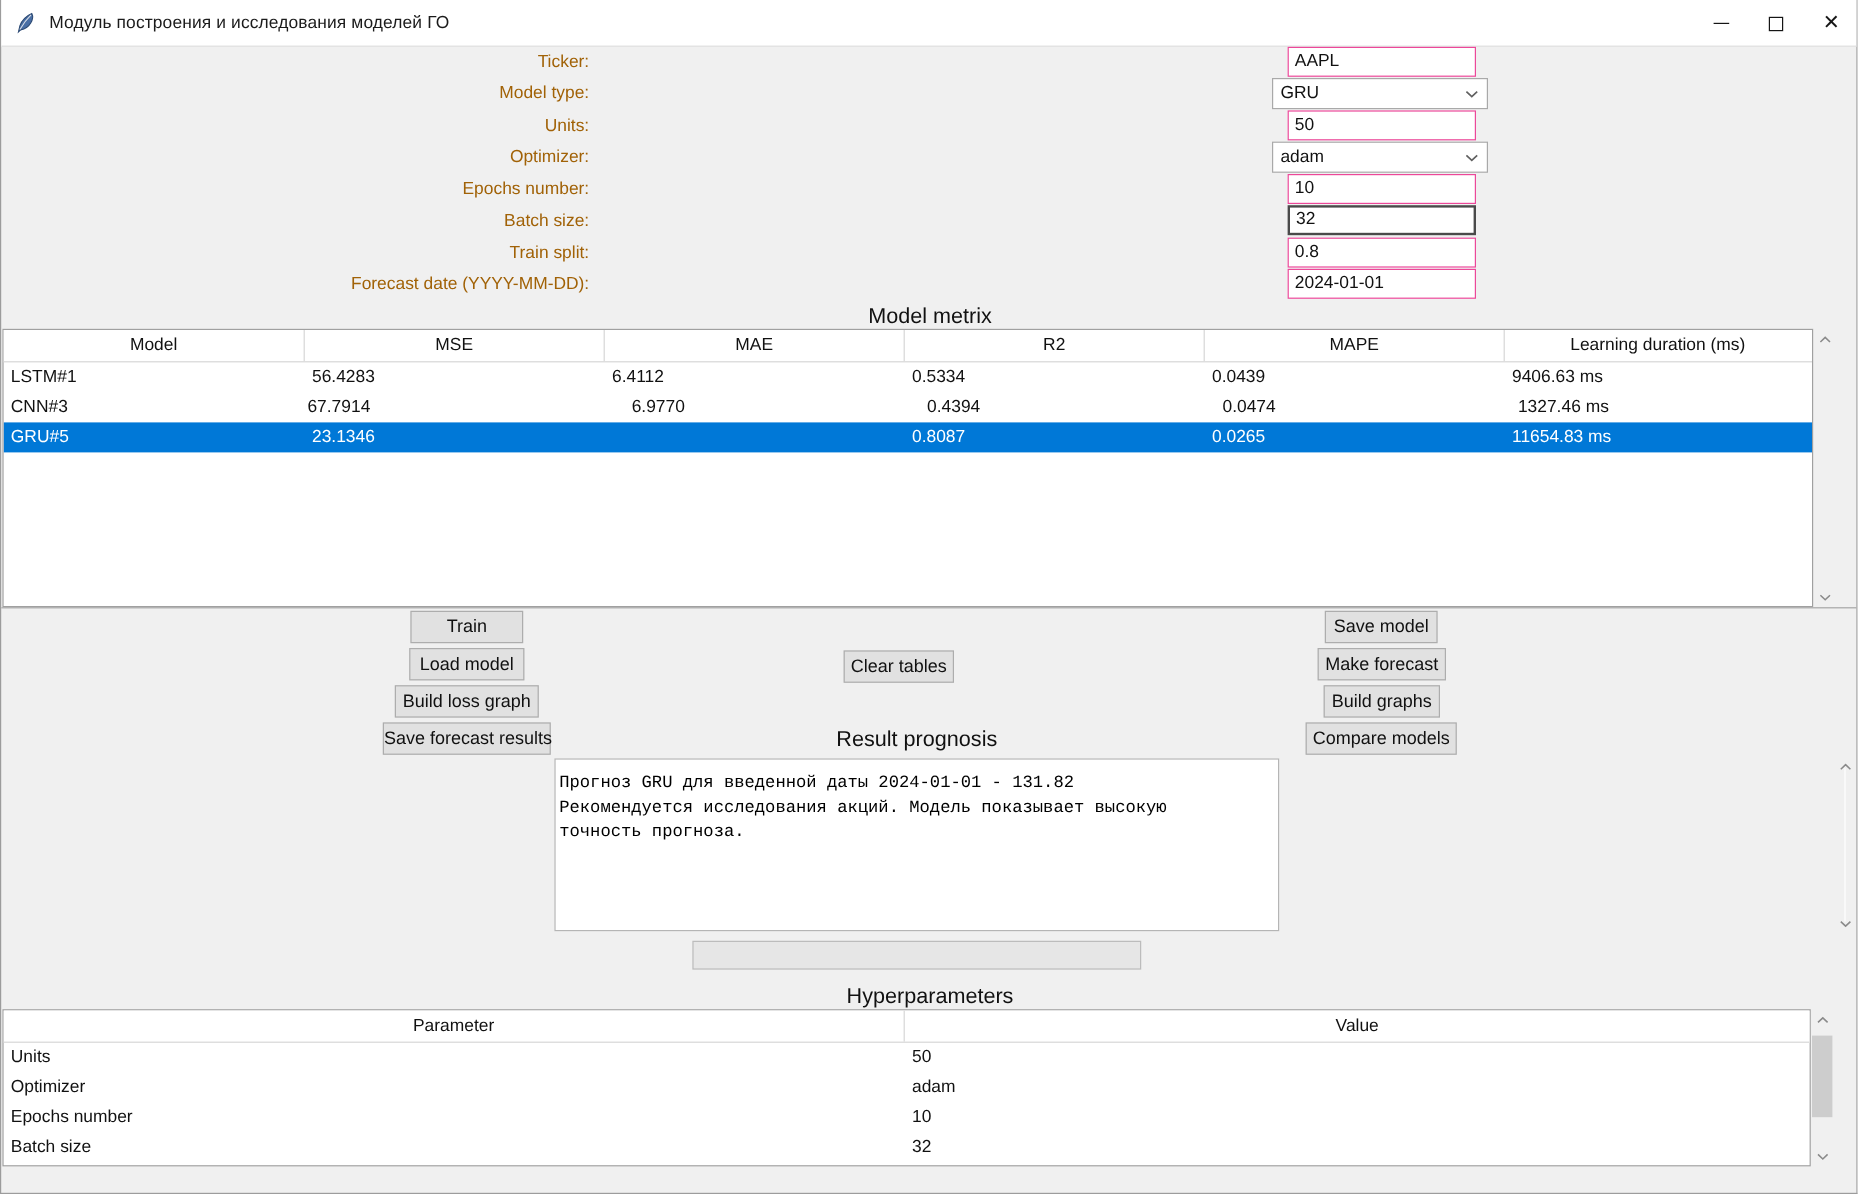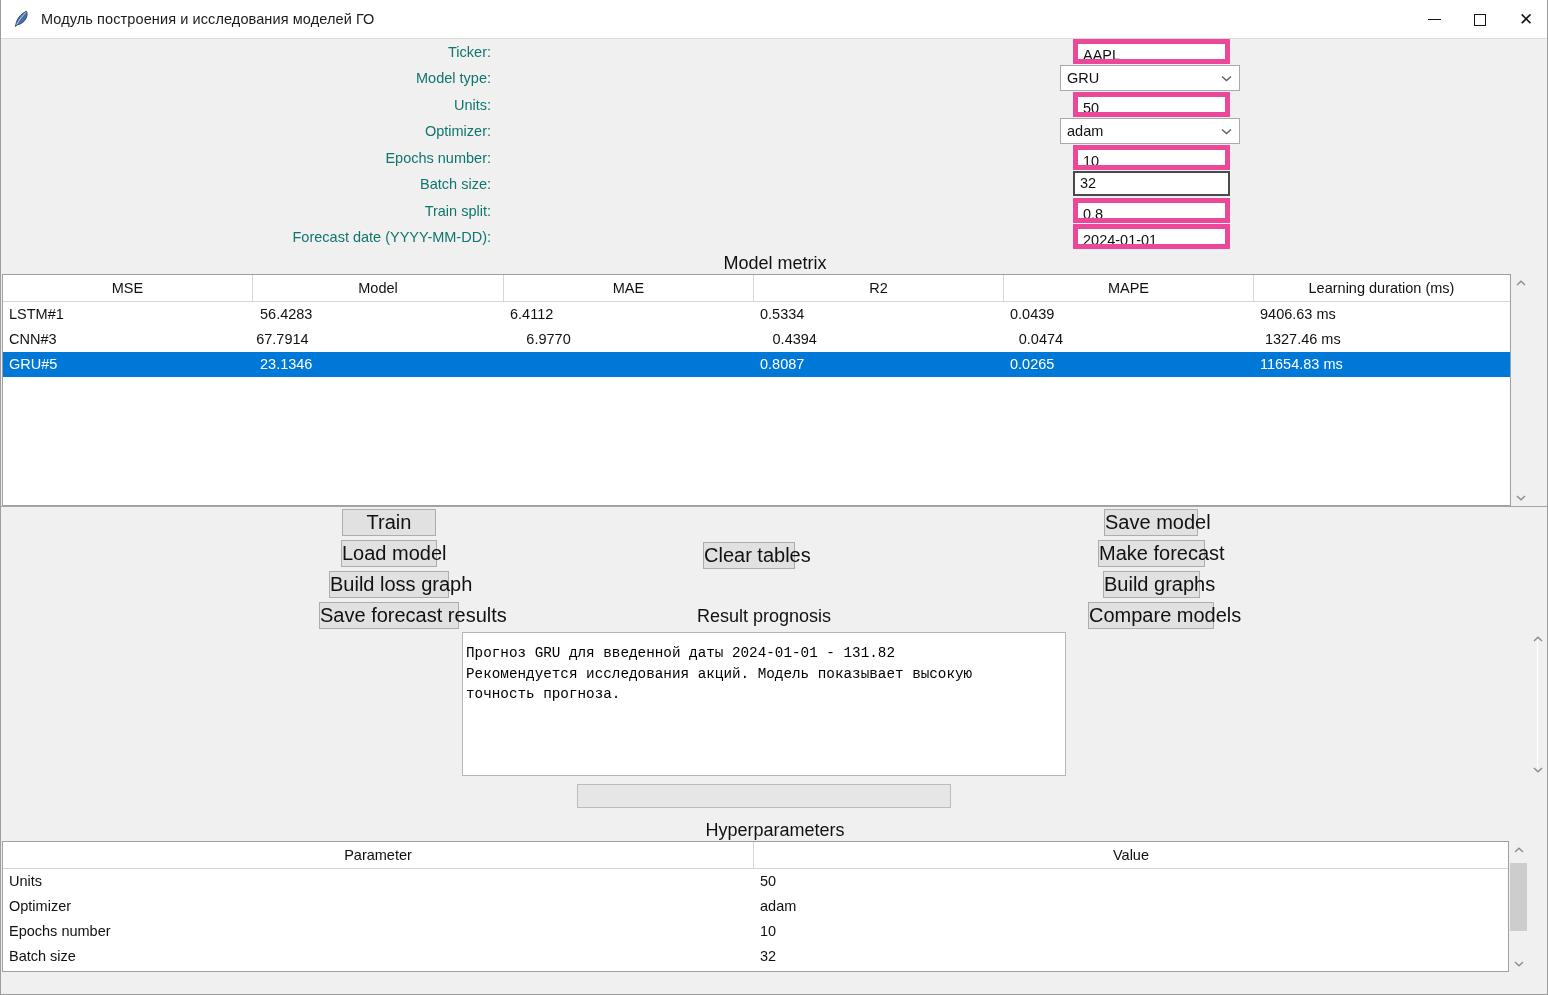--- a/index.html
+++ b/index.html
@@ -52,30 +52,30 @@
   .glyph-max { width: 12px; height: 12px; border: 1px solid #151515; display:block; }
   .glyph-close { font-size: 17px; line-height: 17px; font-family: "DejaVu Sans", sans-serif; }
 
   
   .form-area { position: absolute; left: 0; top: 39px; width: 1548px; height: 214px; }
   .form-row { position: absolute; height: 26px; }
   .form-label {
     position: absolute;
     right: 1058px;
     font-size: 14.5px;
-    color: #0f766e;
+    color: #a16207;
     white-space: nowrap;
     line-height: 26px;
   }
   .entry {
     position: absolute;
     left: 1072px;
     width: 157px; height: 25px;
     background: #fff;
-    border: 5px solid #ec4899;
+    border: 1px solid #ec4899;
     font-size: 14.5px;
     color: #111;
     line-height: 23px;
     padding-left: 5px;
     overflow: hidden;
     white-space: nowrap;
   }
   .entry.focused { border: 2px solid #4a4a4a; line-height: 21px; }
   .combo {
     position: absolute;
@@ -158,21 +158,21 @@
   .vscroll .track-line {
     position: absolute; left: 8px; width: 1px; background: #fff;
   }
 
   
   .btn {
     position: absolute;
     height: 27px;
     background: #e1e1e1;
     border: 1px solid #adadad;
-    font-size: 20px;
+    font-size: 15px;
     color: #111;
     text-align: center;
     line-height: 25px;
     white-space: nowrap;
     cursor: default;
   }
 
   
   .hsep {
     position: absolute;
@@ -283,22 +283,22 @@
     <div class="form-row" style="left:0;top:185px;width:1548px;">
       <div class="form-label">Forecast date (YYYY-MM-DD):</div>
       <div class="entry" style="top:0;">2024-01-01</div>
     </div>
   </div>
 
   <div class="caption" style="left:0;top:253px;width:1548px;">Model metrix</div>
 
   <div class="tablewrap" style="left:1px;top:274px;width:1509px;height:232px;">
     <div class="thead">
+      <div class="th" style="width:251px;">Model</div>
       <div class="th" style="width:250px;">MSE</div>
-      <div class="th" style="width:251px;">Model</div>
       <div class="th" style="width:250px;">MAE</div>
       <div class="th" style="width:250px;">R2</div>
       <div class="th" style="width:250px;">MAPE</div>
       <div class="th" style="width:255px;">Learning duration (ms)</div>
     </div>
 
     <div class="trow">
       <div class="td" style="width:251px;">LSTM#1</div>
       <div class="td" style="width:250px;">56.4283</div>
       <div class="td" style="width:250px;">6.4112</div>

